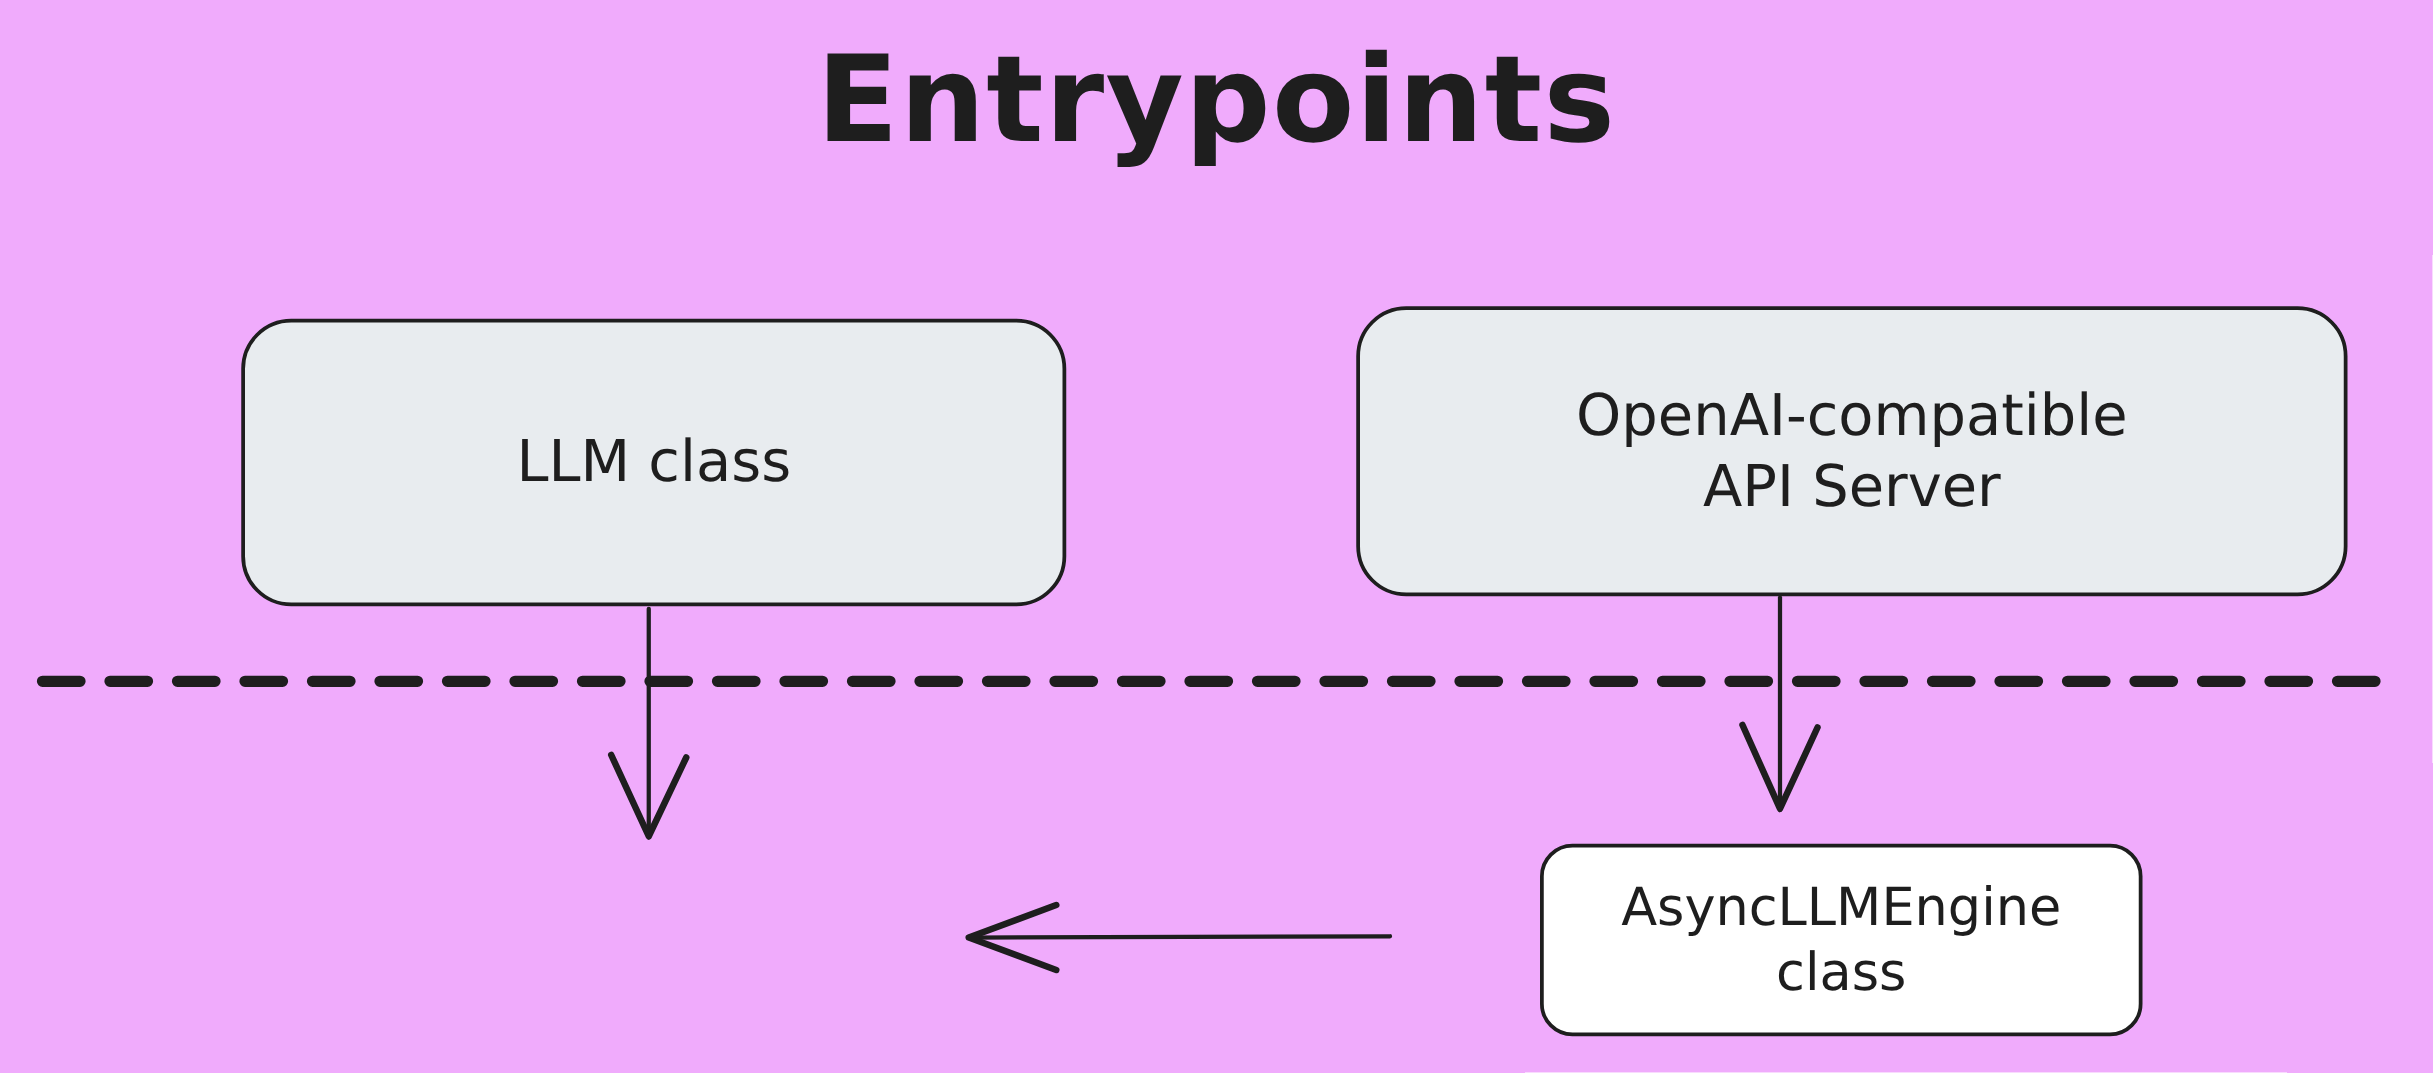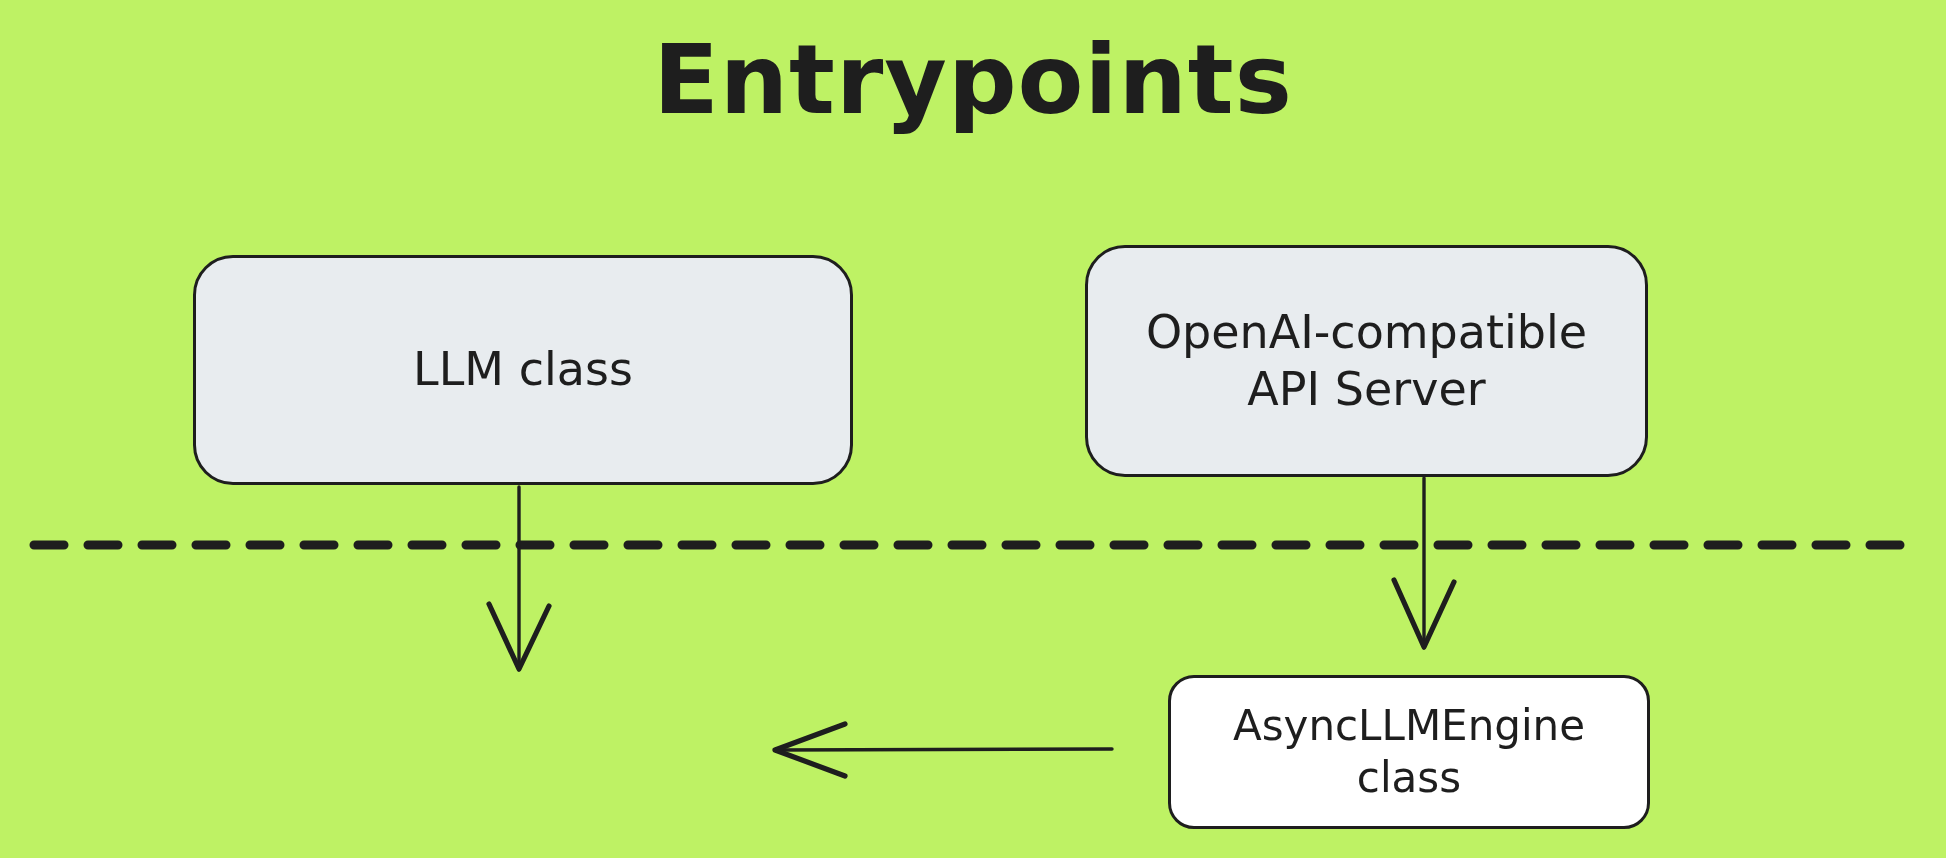--- a/index.html
+++ b/index.html
@@ -8,21 +8,21 @@
     padding: 0;
     background: #ffffff;
   }
   body {
     font-family: "DejaVu Sans", sans-serif;
   }
   #canvas {
     position: relative;
     width: 1946px;
     height: 858px;
-    background: #bef264;
+    background: #f0abfc;
     overflow: hidden;
   }
 
   
   .diagram-title {
     position: absolute;
     left: 0;
     top: 28px;
     width: 1946px;
     text-align: center;
@@ -58,23 +58,23 @@
     background: #e8ecef;
     border-radius: 40px;
   }
   .node.plain {
     background: #ffffff;
     border-width: 3px;
     border-radius: 26px;
   }
 
   #node-llm-class        { left: 193px;  top: 255px; width: 660px;  height: 230px; }
-  #node-api-server       { left: 1085px; top: 245px; width: 563px;  height: 232px; }
+  #node-api-server       { left: 1085px; top: 245px; width: 793px;  height: 232px; }
   #node-llmengine        { left: 303px;  top: 705px; width: 425px;  height: 107px; font-size: 42px; }
-  #node-asyncllmengine   { left: 1168px; top: 675px; width: 482px;  height: 154px; font-size: 42px; }
+  #node-asyncllmengine   { left: 1232px; top: 675px; width: 482px;  height: 154px; font-size: 42px; }
 
   
   #edges {
     position: absolute;
     left: 0;
     top: 0;
     width: 1946px;
     height: 858px;
     pointer-events: none;
   }

